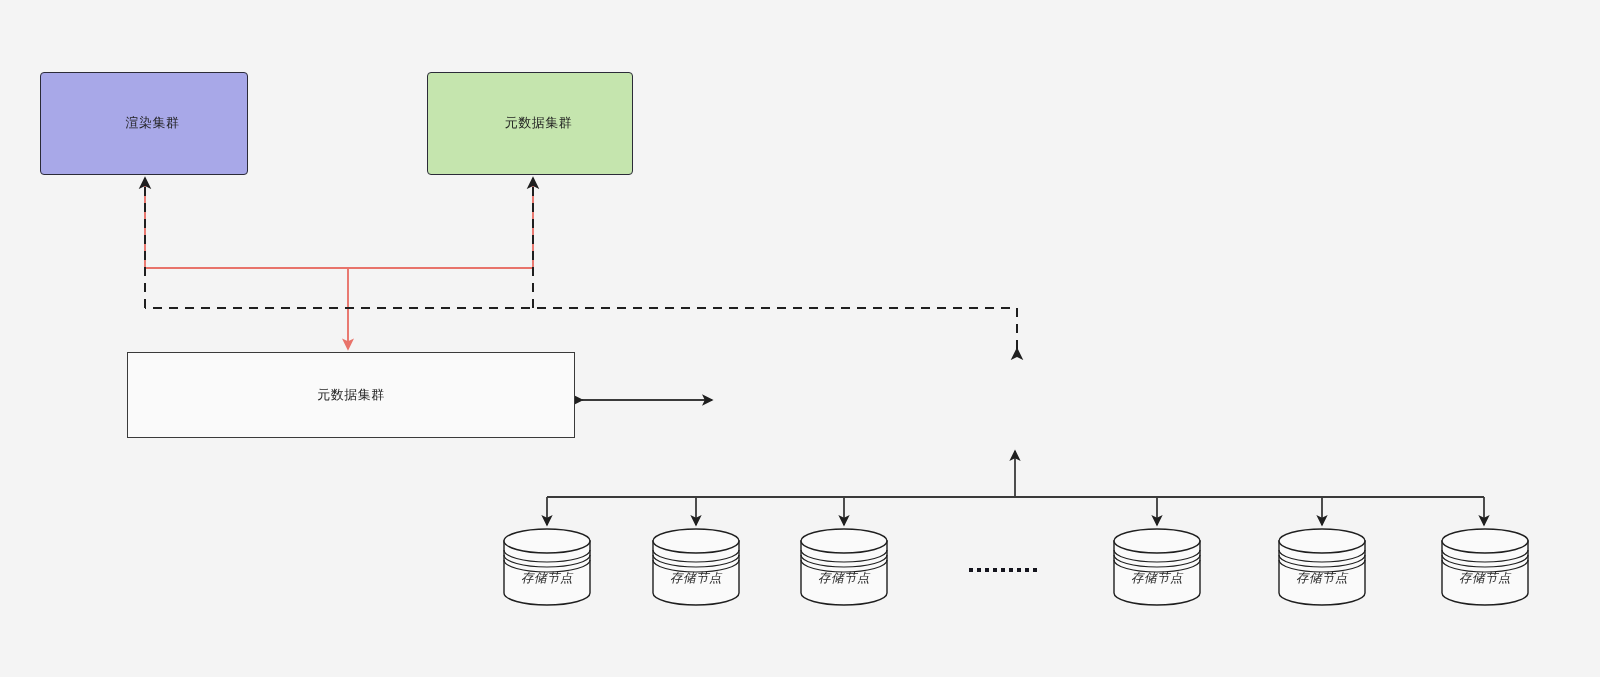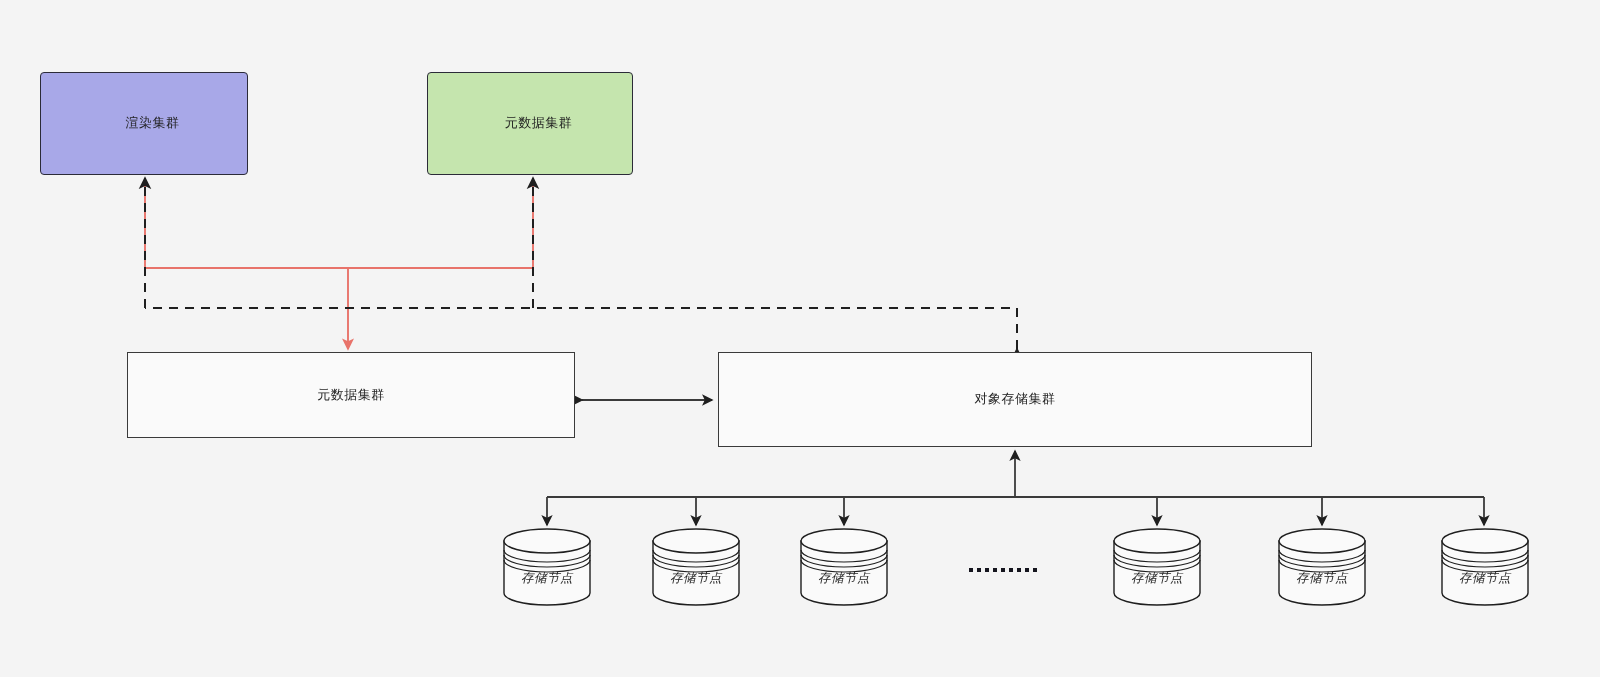--- a/index.html
+++ b/index.html
@@ -142,23 +142,20 @@
   </div>
 
   <div class="node-box node-cluster-top" id="node-training-cluster" style="left: 427px; top: 72px; width: 206px; height: 103px; background: rgb(197, 229, 174);">
     <span>元数据集群</span>
   </div>
 
   <div class="node-box node-cluster-mid" id="node-metadata-cluster" style="left: 127px; top: 352px; width: 448px; height: 86px; background: rgb(250, 250, 250);">
     <span>元数据集群</span>
   </div>
 
-  <div class="node-box node-cluster-mid" id="node-object-storage-cluster" style="left: 718px; top: 352px; width: 594px; height: 95px; background: rgb(250, 250, 250);">
-    <span>对象存储集群</span>
-  </div>
 
   <div id="storage-node-container">
       <div class="cyl-node" style="left: 501px; top: 528px;">
 <svg width="92" height="78" viewBox="0 0 92 78" xmlns="http://www.w3.org/2000/svg">
   <path d="M 3 13 L 3 65 A 43 12 0 0 0 89 65 L 89 13 Z" fill="#fafafa" stroke="#1f1f1f" stroke-width="1.4"></path>
   <ellipse cx="46" cy="13" rx="43" ry="12" fill="#fafafa" stroke="#1f1f1f" stroke-width="1.4"></ellipse>
   <path d="M 3 22 A 43 12 0 0 0 89 22" fill="none" stroke="#1f1f1f" stroke-width="1.2"></path>
   <path d="M 3 27 A 43 12 0 0 0 89 27" fill="none" stroke="#1f1f1f" stroke-width="1.2"></path>
   <path d="M 3 32 A 43 12 0 0 0 89 32" fill="none" stroke="#1f1f1f" stroke-width="1.2"></path>
 </svg>

